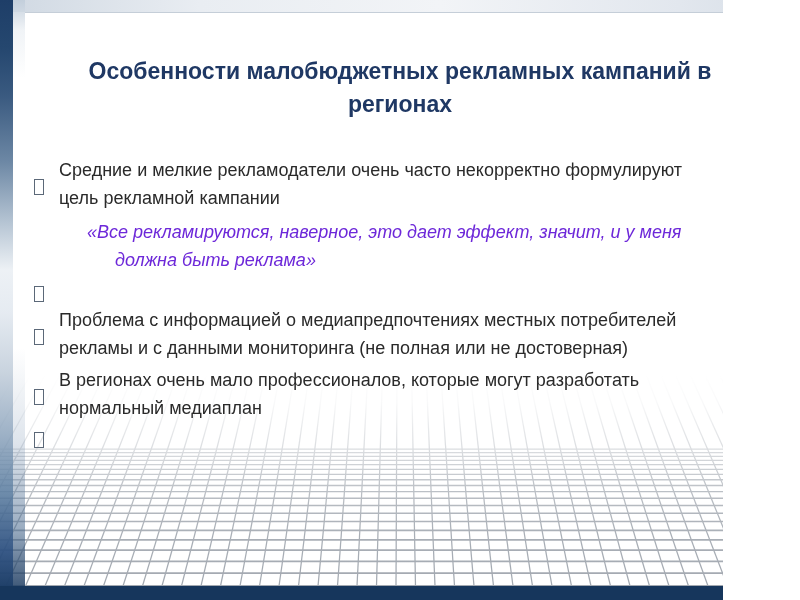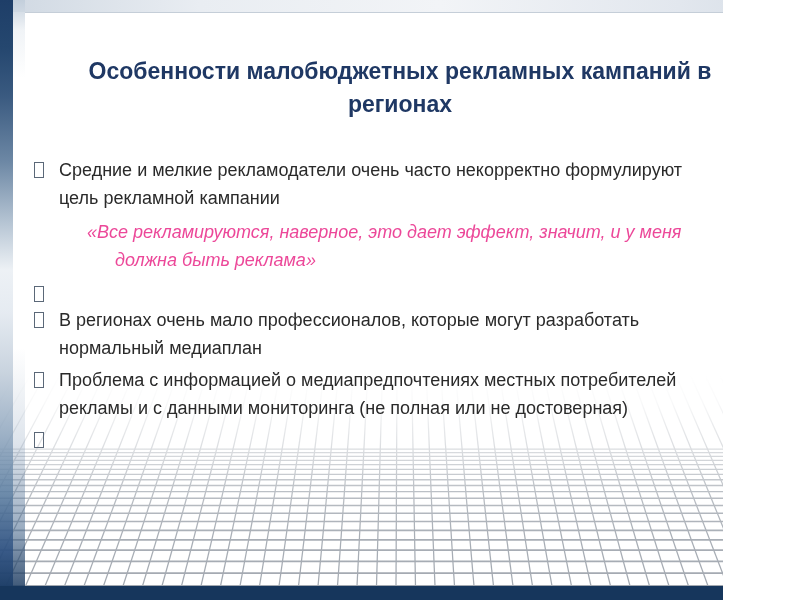--- a/index.html
+++ b/index.html
@@ -58,30 +58,30 @@
   
   .title{
     position:absolute;left:40px;top:40px;width:720px;
     text-align:center;white-space:pre-line;
     font-size:23px;line-height:33px;color:#1f3864;
   }
   .body-area{
     position:absolute;left:32px;top:156px;width:722px;
     font-size:18px;line-height:28px;color:#2a2a2a;
   }
-  .bullet-item{display:flex;align-items:flex-start;margin:0 0 4px 0;}
+  .bullet-item{display:flex;align-items:center;margin:0 0 4px 0;}
   .tofu{
     flex:0 0 auto;display:inline-block;box-sizing:border-box;
     width:10px;height:16px;margin:6px 15px 0 2px;
     border:1.6px solid #5b6878;background:transparent;
   }
   .btext{white-space:pre-line;}
   .quote{
     margin:6px 0 6px 0;padding-left:83px;text-indent:-28px;
-    white-space:pre-line;font-style:italic;color:#ec4899;
+    white-space:pre-line;font-style:italic;color:#6d28d9;
     font-size:18px;line-height:28px;
   }
 </style>
 </head>
 <body>
 
 <div class="stage">
 
   <div class="grid-wrap">
     <svg id="grid-svg" width="800" height="211" viewBox="0 0 800 211">
@@ -186,28 +186,28 @@
 
     <div class="quote">«Все рекламируются, наверное, это дает эффект, значит, и у меня
 должна быть реклама»</div>
 
     <div class="bullet-item">
       <span class="tofu"></span>
     </div>
 
     <div class="bullet-item">
       <span class="tofu"></span>
+      <span class="btext">Проблема с информацией о медиапредпочтениях местных потребителей
+рекламы и с данными мониторинга (не полная или не достоверная)</span>
+    </div>
+
+    <div class="bullet-item">
+      <span class="tofu"></span>
       <span class="btext">В регионах очень мало профессионалов, которые могут разработать
 нормальный медиаплан</span>
     </div>
 
     <div class="bullet-item">
       <span class="tofu"></span>
-      <span class="btext">Проблема с информацией о медиапредпочтениях местных потребителей
-рекламы и с данными мониторинга (не полная или не достоверная)</span>
-    </div>
-
-    <div class="bullet-item">
-      <span class="tofu"></span>
     </div>
 
   </div>
 </div>
 
 </body></html>

